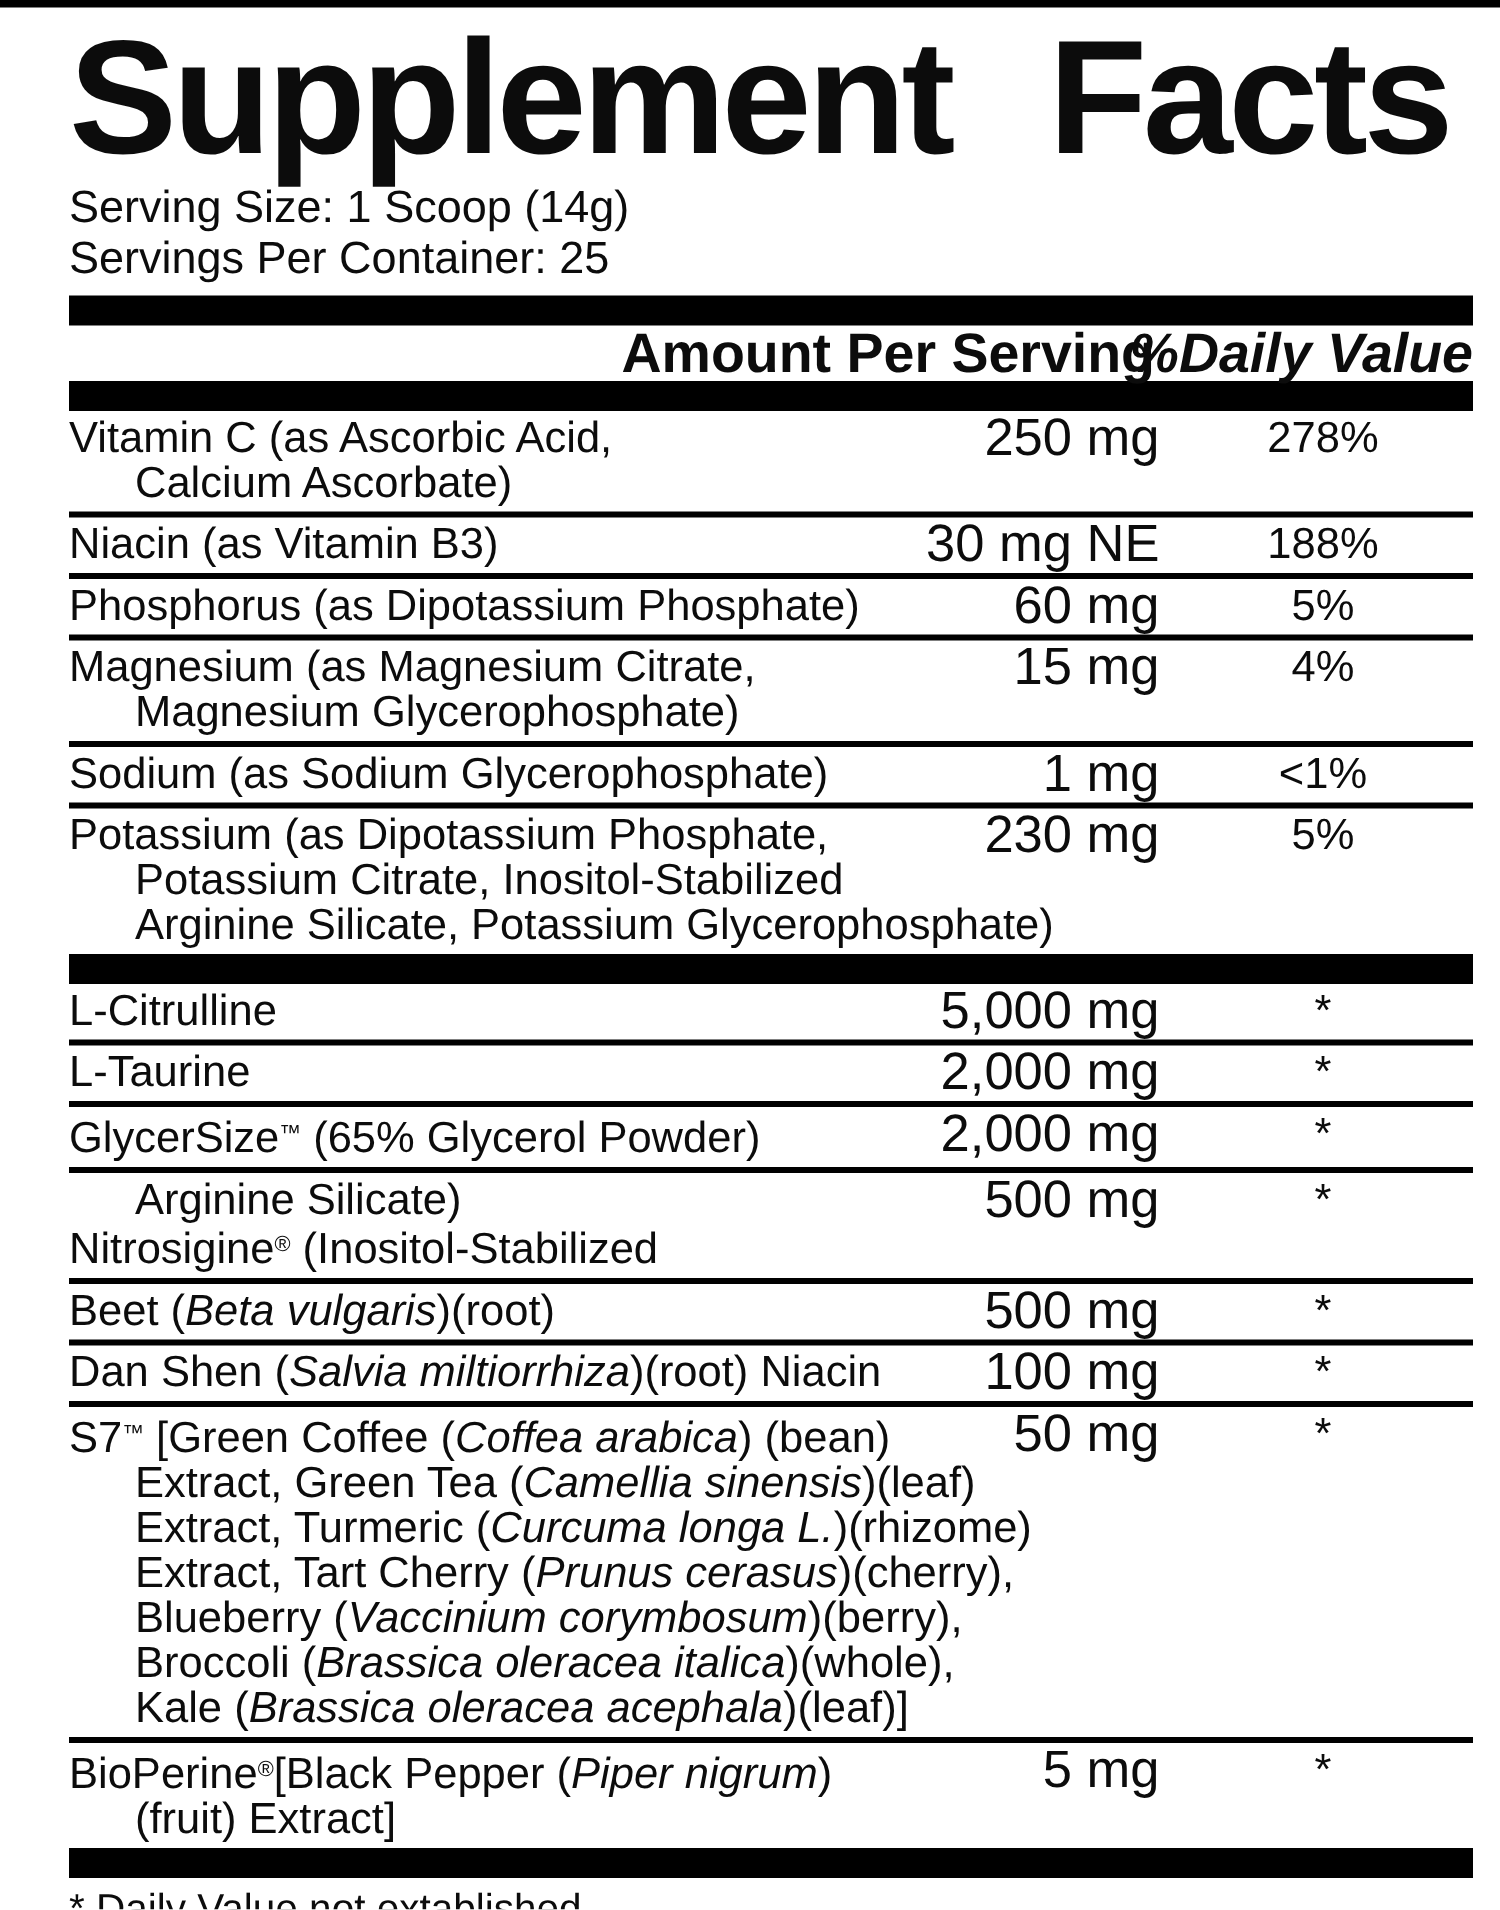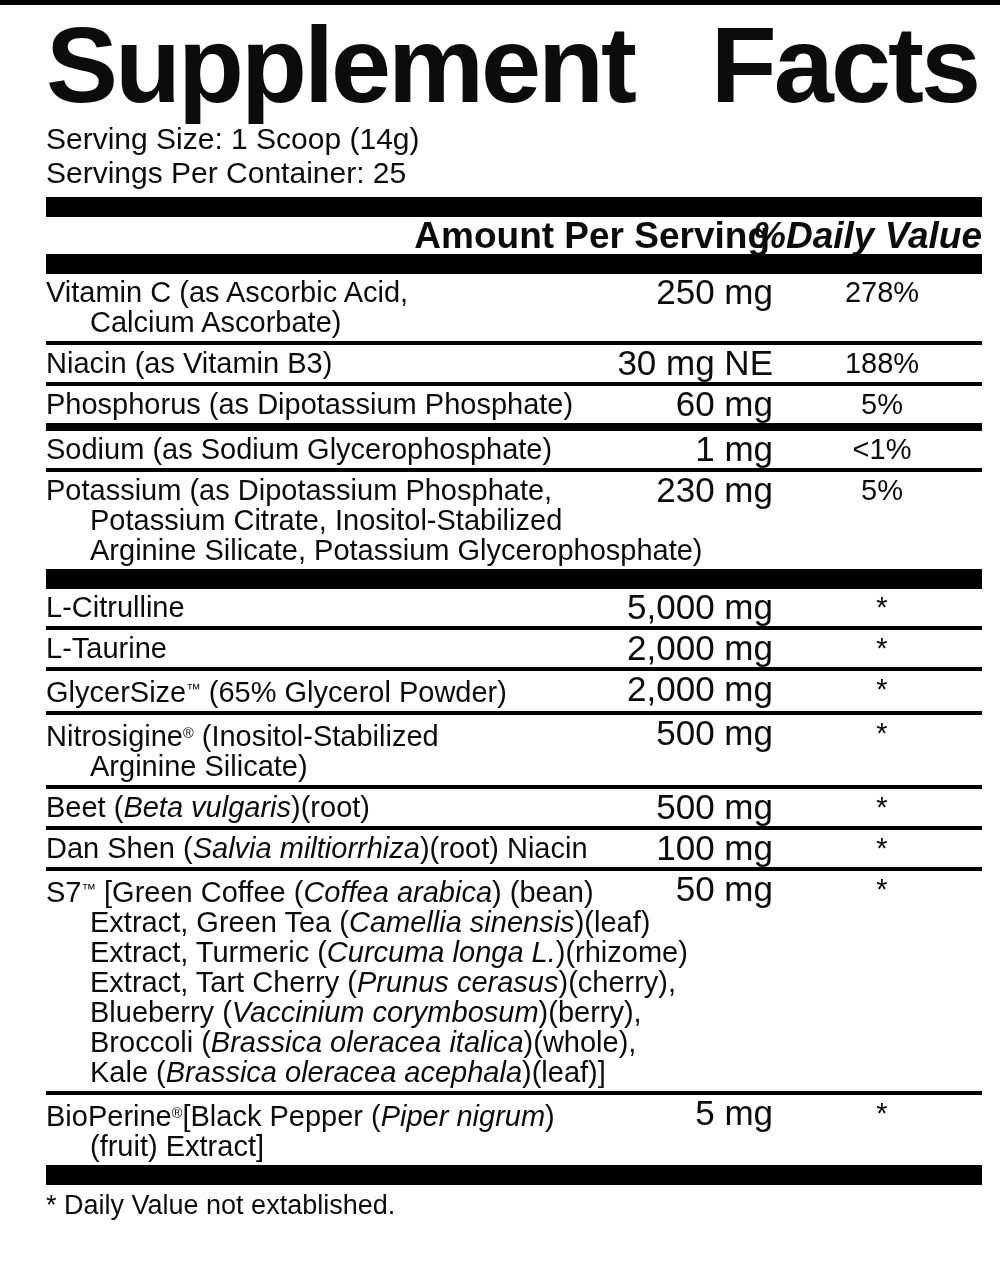--- a/index.html
+++ b/index.html
@@ -20,21 +20,21 @@
     margin: 0 -18px 0 -46px;
   }
   .title {
     display: flex;
     justify-content: space-between;
     align-items: baseline;
     font-size: 108px;
     font-weight: bold;
     letter-spacing: -3px;
     line-height: 0.92;
-    margin: 10px 4px 8px 0;
+    margin: 10px 16px 8px 0;
     white-space: nowrap;
   }
   .serving {
     font-size: 30px;
     line-height: 34px;
   }
   .bar {
     height: 20px;
     background: #000;
   }
@@ -124,20 +124,28 @@
       </div>
       <div class="sep"></div>
       <div class="row">
         <div class="name">
           <div class="line"><span>Phosphorus (as Dipotassium Phosphate)</span></div>
         </div>
         <div class="amt">60 mg</div>
         <div class="dv">5%</div>
       </div>
       <div class="sep"></div>
+      <div class="row">
+        <div class="name">
+          <div class="line"><span>Magnesium (as Magnesium Citrate,</span></div>
+          <div class="line cont"><span>Magnesium Glycerophosphate)</span></div>
+        </div>
+        <div class="amt">15 mg</div>
+        <div class="dv">4%</div>
+      </div>
       <div class="sep"></div>
       <div class="row">
         <div class="name">
           <div class="line"><span>Sodium (as Sodium Glycerophosphate)</span></div>
         </div>
         <div class="amt">1 mg</div>
         <div class="dv">&lt;1%</div>
       </div>
       <div class="sep"></div>
       <div class="row">
@@ -173,22 +181,22 @@
       <div class="row">
         <div class="name">
           <div class="line"><span>GlycerSize</span><span class="sup">™</span><span> (65% Glycerol Powder)</span></div>
         </div>
         <div class="amt">2,000 mg</div>
         <div class="dv">*</div>
       </div>
       <div class="sep"></div>
       <div class="row">
         <div class="name">
+          <div class="line cont"><span>Arginine Silicate)</span></div>
           <div class="line"><span>Nitrosigine</span><span class="sup">®</span><span> (Inositol-Stabilized</span></div>
-          <div class="line cont"><span>Arginine Silicate)</span></div>
         </div>
         <div class="amt">500 mg</div>
         <div class="dv">*</div>
       </div>
       <div class="sep"></div>
       <div class="row">
         <div class="name">
           <div class="line"><span>Beet (</span><span class="it">Beta vulgaris</span><span>)(root)</span></div>
         </div>
         <div class="amt">500 mg</div>

